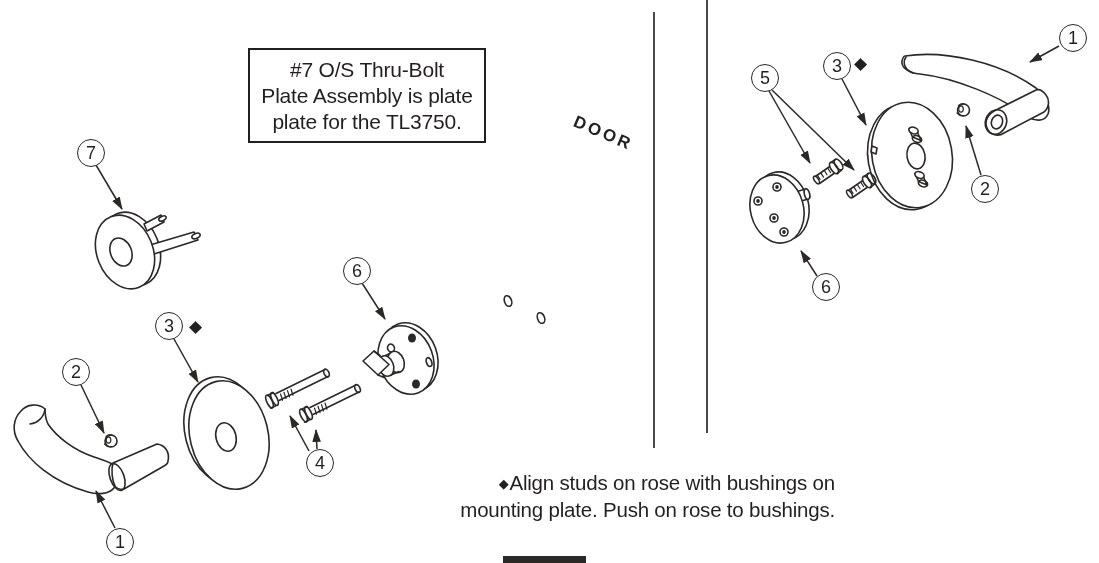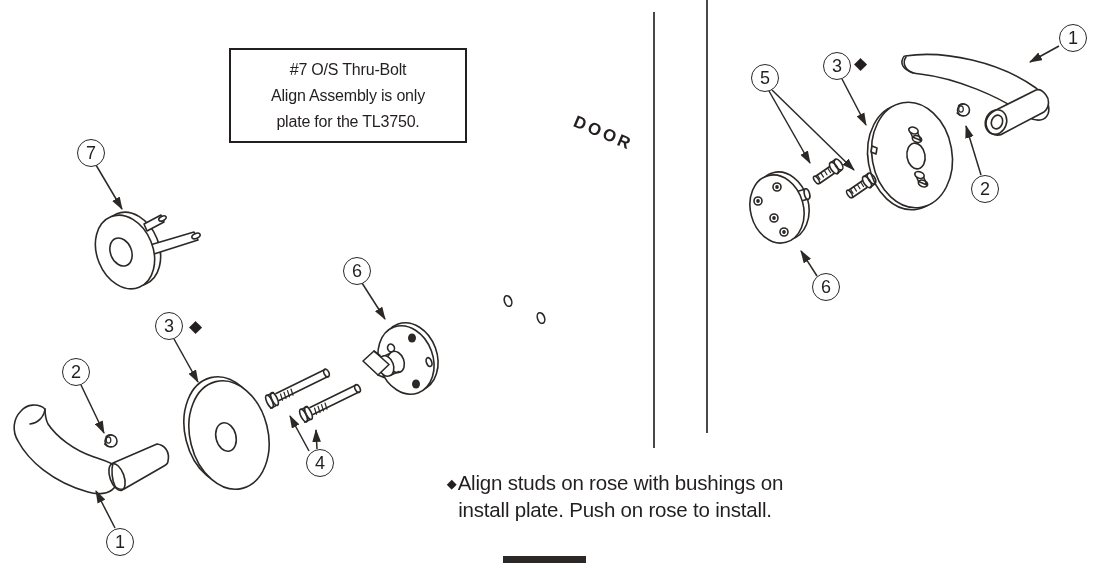--- a/index.html
+++ b/index.html
@@ -10,33 +10,33 @@
   svg.art{position:absolute;left:0;top:0;width:1099px;height:563px;}
   svg.art *{vector-effect:non-scaling-stroke;}
   .ln{stroke:#2b2826;stroke-width:1.6;fill:none;stroke-linecap:round;stroke-linejoin:round;}
   .wf{stroke:#2b2826;stroke-width:1.6;fill:#ffffff;stroke-linejoin:round;}
   .df{fill:#2b2826;stroke:none;}
   .leader{stroke:#2b2826;stroke-width:1.5;fill:none;}
   .doorline{stroke:#2b2826;stroke-width:1.7;fill:none;}
   .thin{stroke:#2b2826;stroke-width:1.2;fill:none;stroke-linecap:round;}
 
   .notebox{
-    position:absolute;left:229px;top:48px;width:238px;height:95px;
+    position:absolute;left:248px;top:48px;width:238px;height:95px;
     border:2.5px solid #231f20;box-sizing:border-box;
     display:flex;flex-direction:column;justify-content:center;align-items:center;
-    font-size:16px;line-height:26px;text-align:center;letter-spacing:-0.2px;
+    font-size:21px;line-height:26px;text-align:center;letter-spacing:-0.2px;
   }
   .doorlabel{
     position:absolute;left:578px;top:112px;
     transform:rotate(23deg);transform-origin:left top;
     font-size:17px;font-weight:700;letter-spacing:3px;color:#231f20;
   }
   .instruction{
     position:absolute;left:395px;top:470px;width:440px;
-    text-align:center;font-size:20.5px;line-height:26px;color:#231f20;letter-spacing:-0.2px;
+    text-align:right;font-size:20.5px;line-height:26px;color:#231f20;letter-spacing:-0.2px;
   }
   .instruction .bullet{font-size:13px;vertical-align:2px;margin-right:1px;}
   .callout{
     position:absolute;width:28px;height:28px;border:1.6px solid #2b2826;border-radius:50%;
     box-sizing:border-box;background:#fff;display:flex;align-items:center;justify-content:center;
     font-size:18px;color:#231f20;z-index:3;
   }
   .diamond{position:absolute;font-size:17px;color:#231f20;line-height:1;z-index:3;}
 </style>
 </head>
@@ -232,29 +232,29 @@
       <line class="leader" x1="1059" y1="46" x2="1030" y2="62" marker-end="url(#ah)"></line>
       <line class="leader" x1="981" y1="175" x2="966" y2="126" marker-end="url(#ah)"></line>
       <line class="leader" x1="817" y1="276" x2="801" y2="251" marker-end="url(#ah)"></line>
     </g>
 
     <rect x="503" y="556" width="83" height="7" fill="#2b2826"></rect>
   </svg>
 
   <div class="notebox">
     <span>#7 O/S Thru-Bolt</span>
-    <span>Align Assembly is only</span>
+    <span>Plate Assembly is plate</span>
     <span>plate for the TL3750.</span>
   </div>
 
   <div class="doorlabel">DOOR</div>
 
   <div class="instruction">
     <div><span class="bullet">◆</span><span>Align studs on rose with bushings on</span></div>
-    <div>install plate. Push on rose to install.</div>
+    <div>mounting plate. Push on rose to bushings.</div>
   </div>
 
   <div class="callout" style="left:77px;top:139px;">7</div>
   <div class="callout" style="left:155px;top:312px;">3</div>
   <div class="callout" style="left:62px;top:358px;">2</div>
   <div class="callout" style="left:106px;top:528px;">1</div>
   <div class="callout" style="left:306px;top:449px;">4</div>
   <div class="callout" style="left:343px;top:257px;">6</div>
   <div class="callout" style="left:751px;top:64px;">5</div>
   <div class="callout" style="left:823px;top:52px;">3</div>

